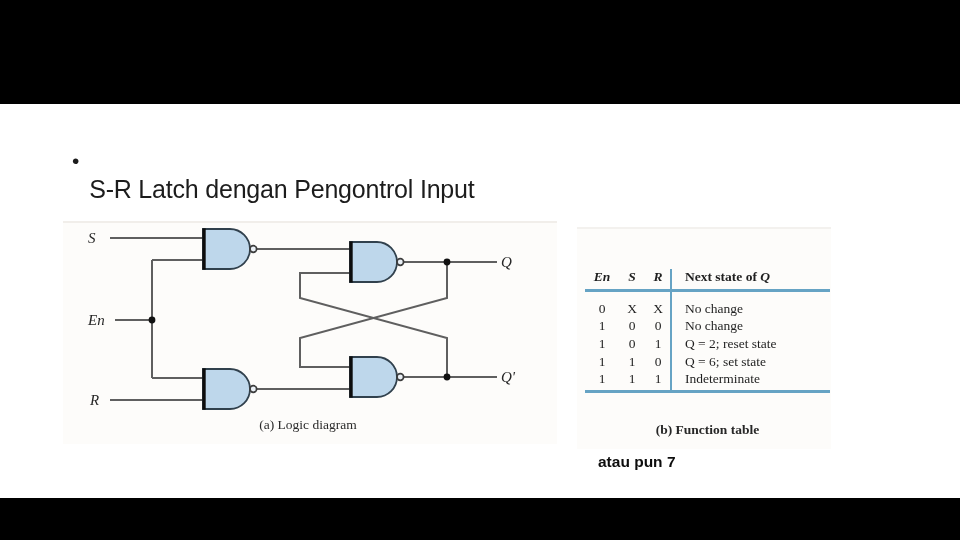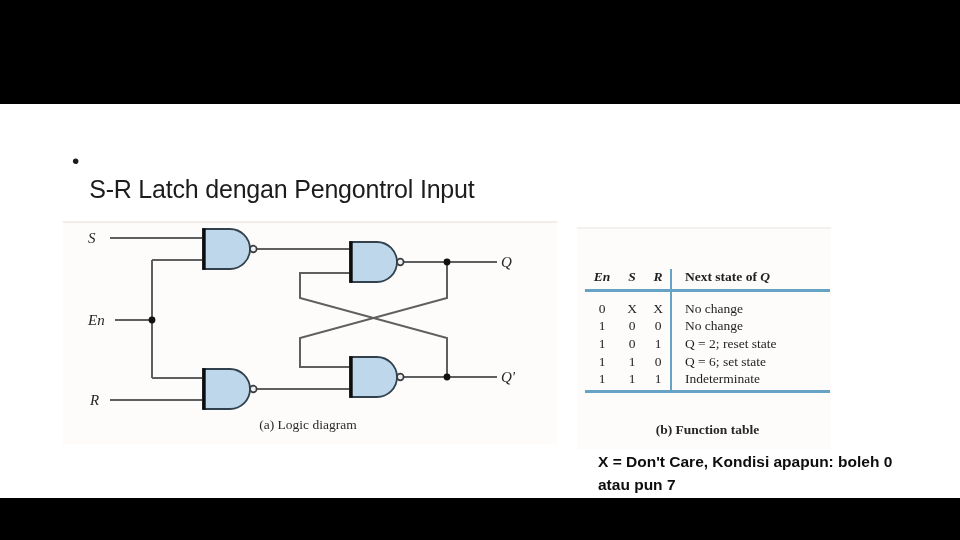--- a/index.html
+++ b/index.html
@@ -155,15 +155,14 @@
       <span class="c2">1</span>
       <span class="c3">1</span>
       <span class="cdesc">Indeterminate</span>
     </div>
   </div>
 </div>
 
 <div class="caption-b">(b) Function table</div>
 
 <div class="note">
-  <div>X = Don't Care, Kondisi apapun: boleh 0</div>
   <div>atau pun 7</div>
 </div>
 
 </body></html>

